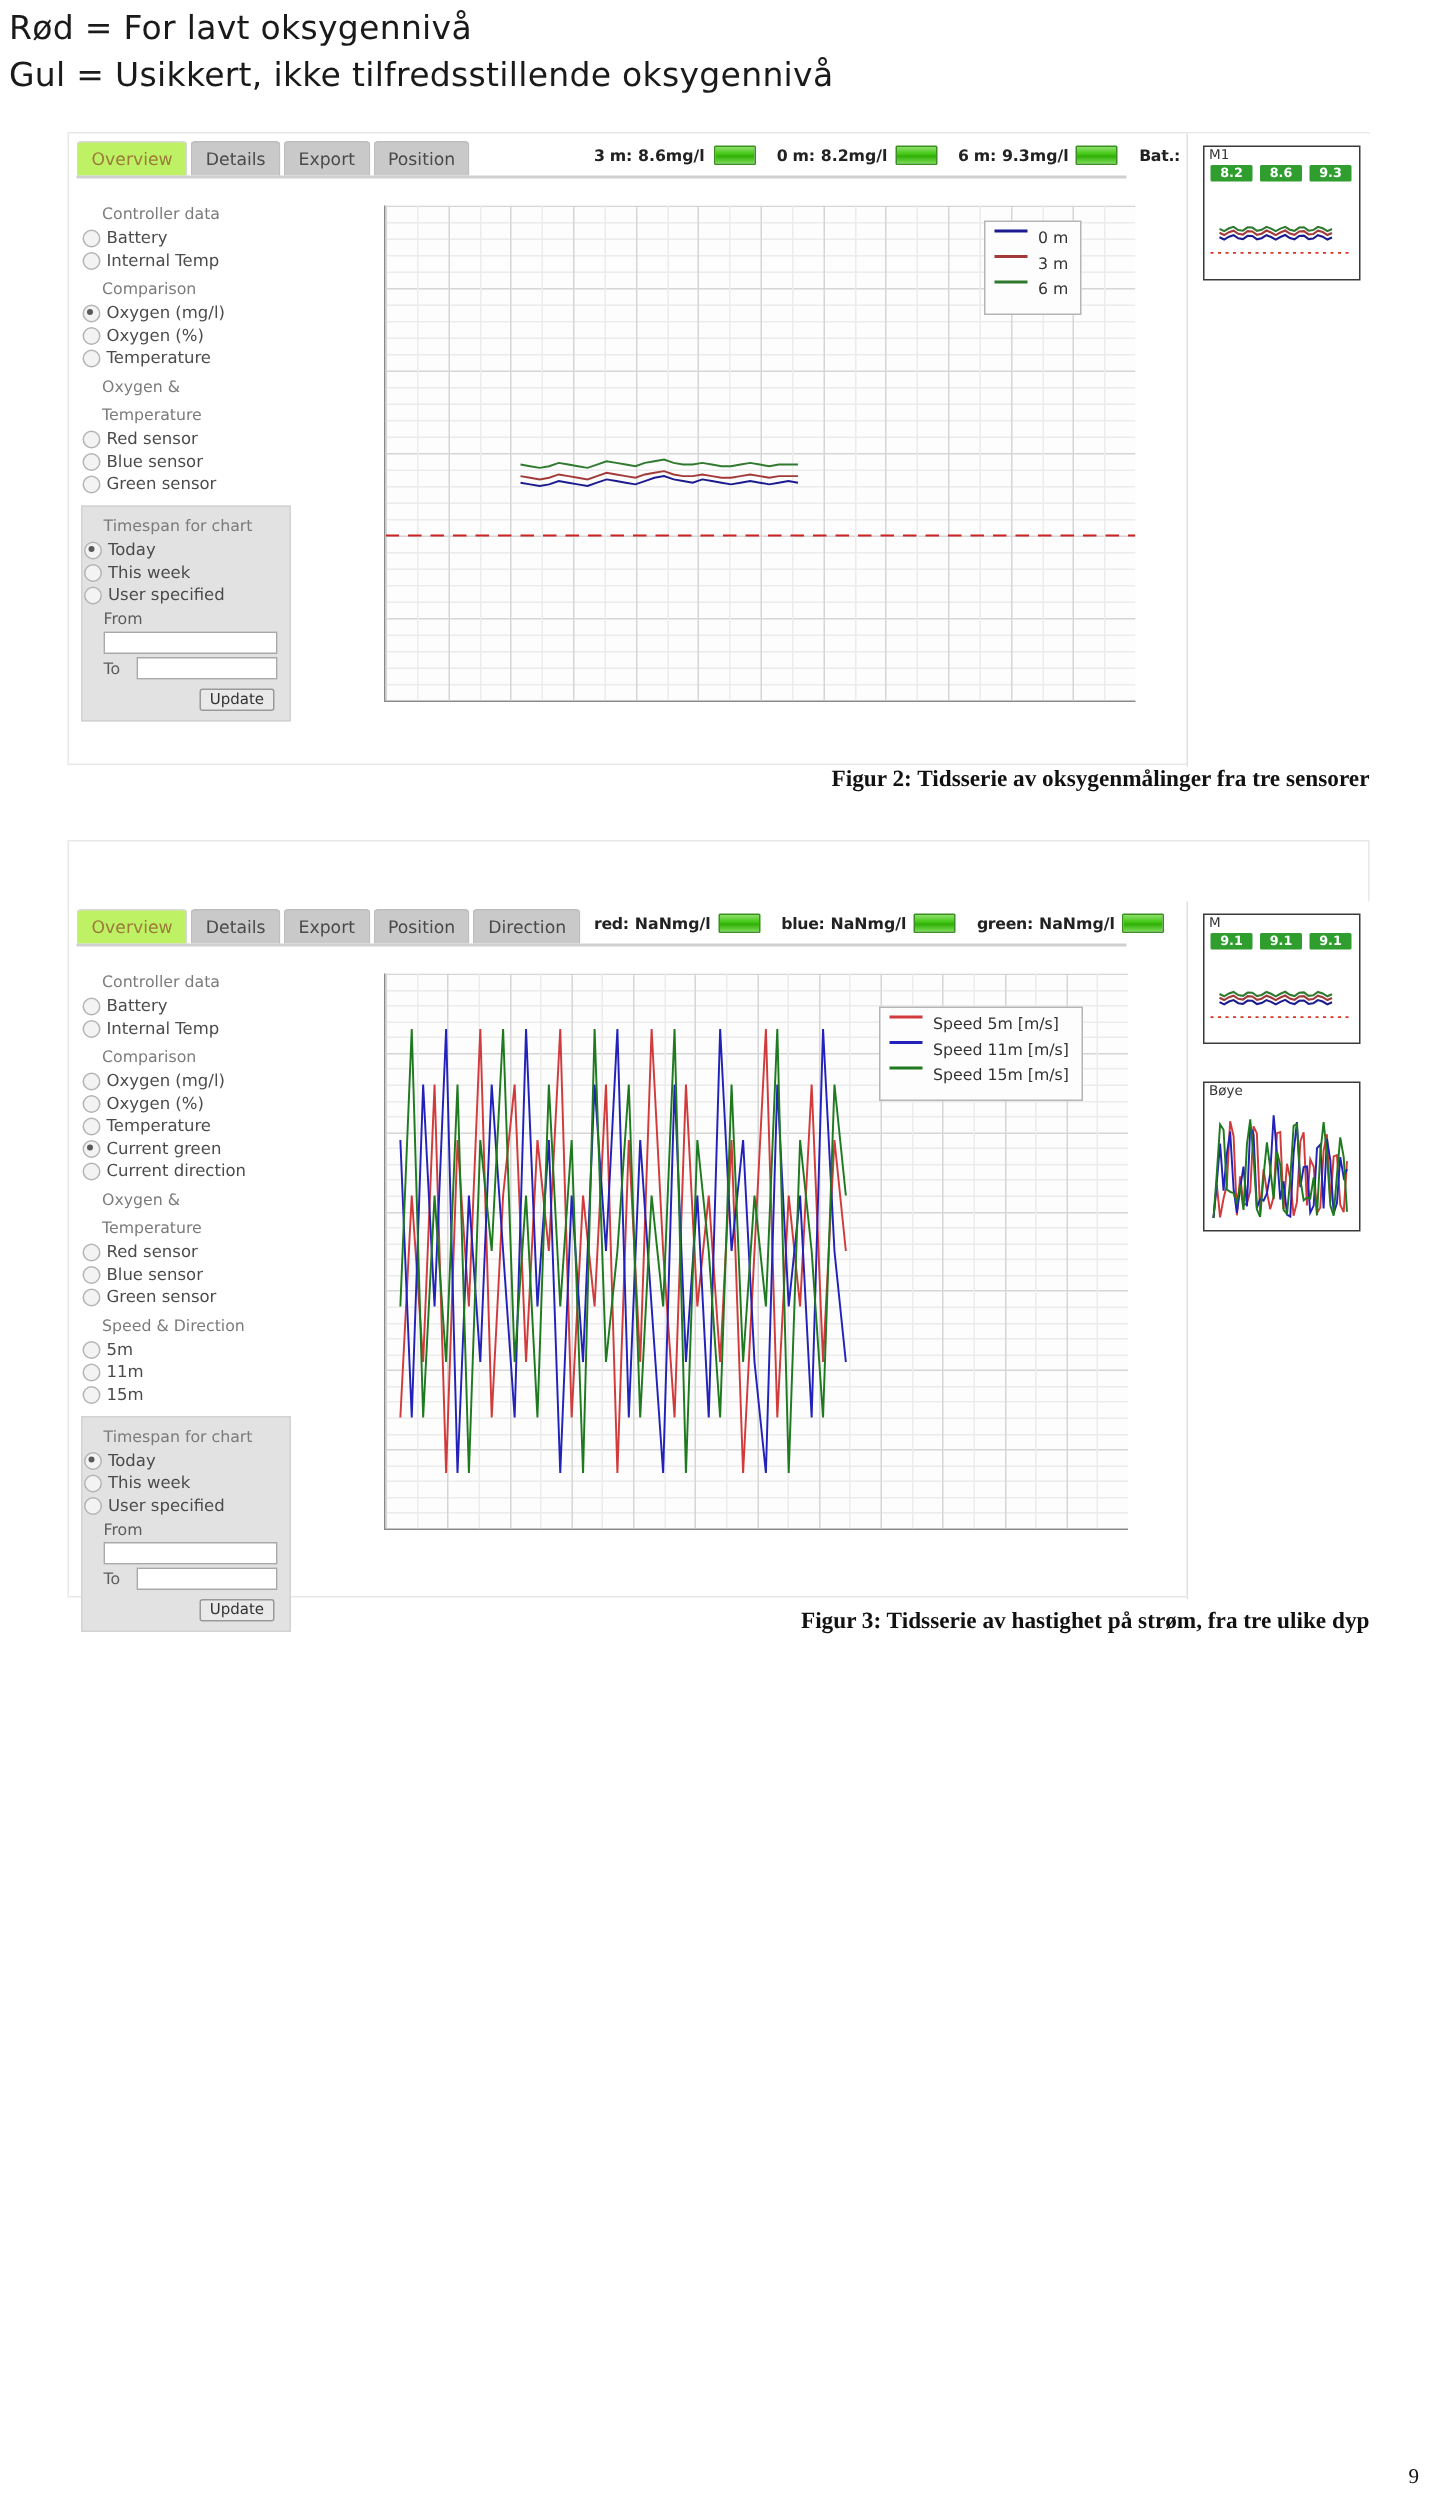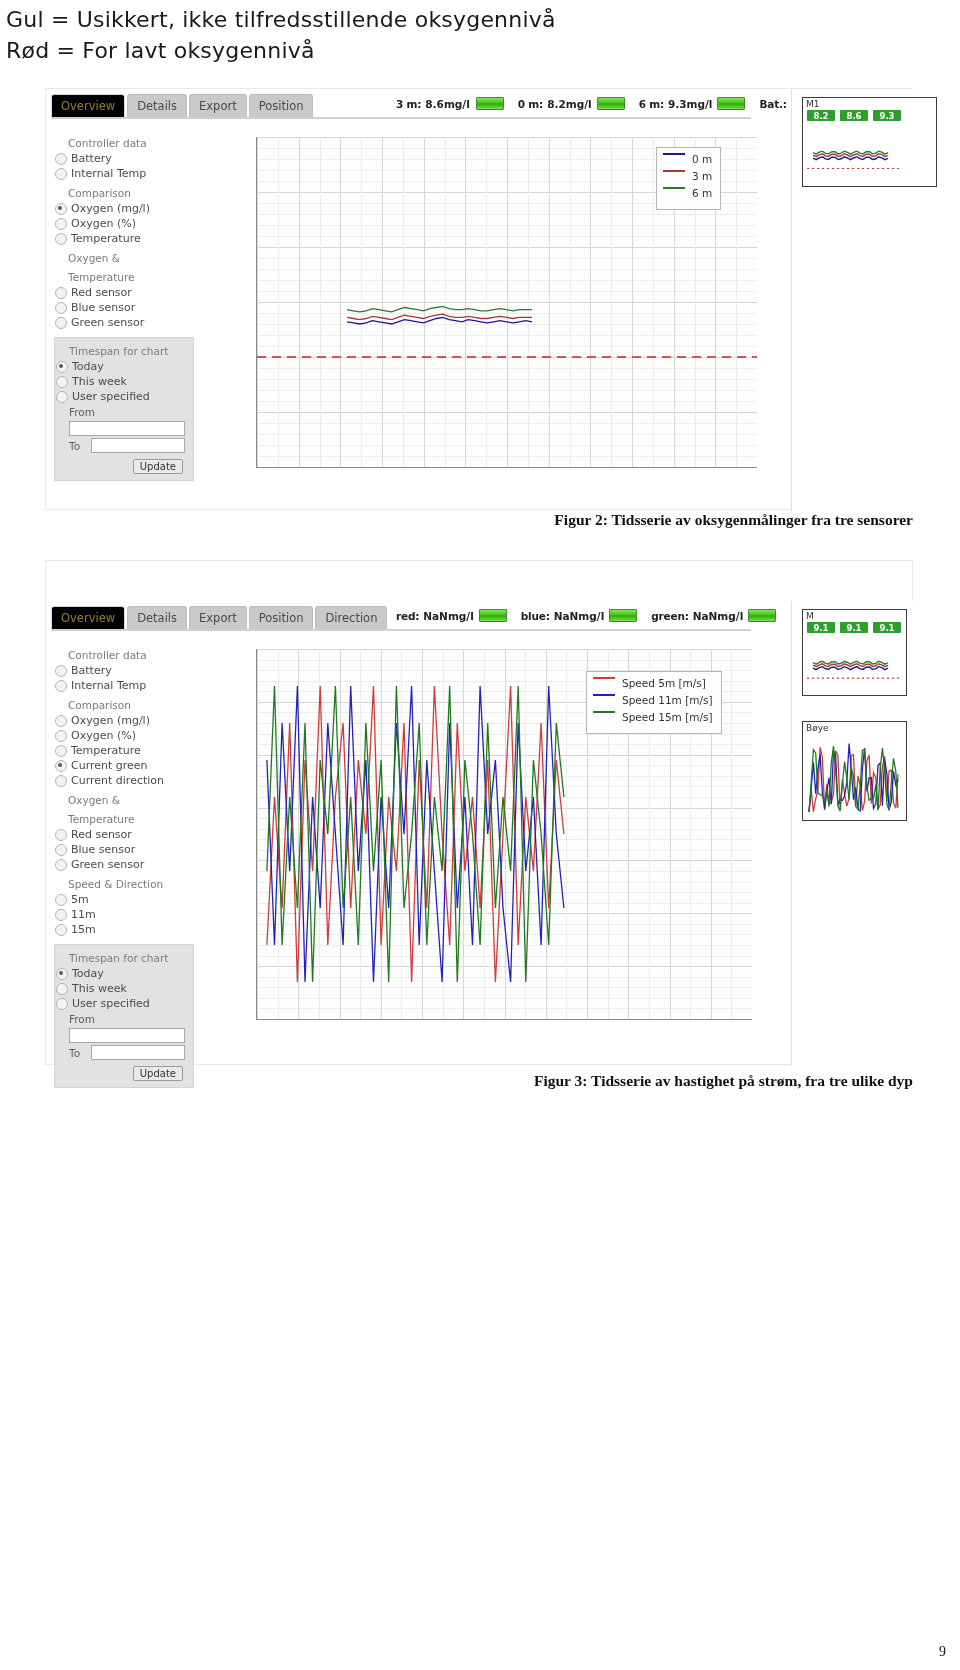--- a/index.html
+++ b/index.html
@@ -6,21 +6,21 @@
   body{width:960px;height:1670px;font-family:"Liberation Sans",sans-serif;color:#000;position:relative;overflow:hidden;}
 
   
   .legend-text{position:absolute;left:6px;top:4px;width:940px;}
   .legend-text .ln{font-size:22px;line-height:31px;color:#1a1a1a;letter-spacing:.2px;font-family:"DejaVu Sans",sans-serif;}
 
   
   .app{position:absolute;background:#ffffff;border:1px solid #e8e8e8;box-sizing:border-box;}
   .tabs{position:absolute;display:flex;align-items:flex-end;height:22px;}
   .tab{font-size:11.5px;line-height:12px;padding:5px 9px 5px 9px;background:#c9c9c9;color:#4a4a4a;border:1px solid #bdbdbd;border-bottom:none;margin-right:2px;border-radius:3px 3px 0 0;font-family:"DejaVu Sans",sans-serif;white-space:nowrap;}
-  .tab.active{background:#000000;color:#9c7b3a;border-color:#d8d8d8;}
+  .tab.active{background:#bef264;color:#9c7b3a;border-color:#d8d8d8;}
   .tabstrip-underline{position:absolute;height:2px;background:#d0d0d0;}
 
   
   .status{position:absolute;display:flex;align-items:center;font-size:10.5px;font-family:"DejaVu Sans",sans-serif;color:#222;white-space:nowrap;}
   .status .item{display:flex;align-items:center;margin-right:14px;}
   .status .item .lbl{margin-right:4px;font-weight:bold;letter-spacing:-.2px;}
   .chip{width:26px;height:11px;border:1px solid #3a8f20;border-radius:1px;
         background:linear-gradient(to bottom,#8ce06a 0%,#3fc511 45%,#2fae06 55%,#7add55 100%);}
   .batt{width:28px;height:11px;position:relative;border:1px solid #3a8f20;border-radius:1px;
         background:linear-gradient(to bottom,#8ce06a 0%,#3fc511 45%,#2fae06 55%,#7add55 100%);}
@@ -62,22 +62,22 @@
 
   
   .caption{position:absolute;font-family:"Liberation Serif",serif;font-weight:bold;font-size:15.5px;color:#111;text-align:right;}
 
   .pageno{position:absolute;right:14px;bottom:10px;font-family:"Liberation Serif",serif;font-size:14px;color:#111;}
 </style>
 </head>
 <body>
 
 <div class="legend-text">
+  <div class="ln">Rød = For lavt oksygennivå</div>
   <div class="ln">Gul = Usikkert, ikke tilfredsstillende oksygennivå</div>
-  <div class="ln">Rød = For lavt oksygennivå</div>
 </div>
 
 <div class="app" id="app1" style="left:45px;top:88px;width:868px;height:422px;">
   <div class="tabs" style="left:5px;top:6px;">
       <div class="tab active">Overview</div>
       <div class="tab">Details</div>
       <div class="tab">Export</div>
       <div class="tab">Position</div>
     </div>
   <div class="tabstrip-underline" style="left:5px;top:28px;width:700px;"></div>
@@ -260,21 +260,21 @@
           <span>3 m</span>
         </div>
         <div class="row">
           <span class="swatch" style="border-top-color: rgb(47, 122, 47);"></span>
           <span>6 m</span>
         </div>
       </div>
   </div>
 
   <div class="rightcol" style="left:745px;top:0;width:123px;height:422px;">
-    <div class="thumb" style="left:10px;top:8px;width:103px;height:88px;padding-left:30px;">
+    <div class="thumb" style="left:10px;top:8px;width:103px;height:88px;">
         <div class="tlabel">M1</div>
         <div class="badge" style="left: 4px; width: 28px;">8.2</div>
         <div class="badge" style="left: 37px; width: 28px;">8.6</div>
         <div class="badge" style="left: 70px; width: 28px;">9.3</div>
         <svg width="101" height="86" style="position: absolute; left: 0px; top: 0px;">
           <polyline points="10.0,60.2 13.1,61.7 16.3,59.8 19.4,58.8 22.5,60.9 25.6,61.4 28.8,59.2 31.9,59.3 35.0,61.5 38.1,60.8 41.3,58.8 44.4,60.0 47.5,61.7 50.6,60.0 53.8,58.7 56.9,60.7 60.0,61.5 63.1,59.3 66.3,59.1 69.4,61.4 72.5,61.0 75.6,58.8 78.8,59.8 81.9,61.7 85.0,60.3" fill="none" stroke="#1b1b8f" stroke-width="1.4"></polyline>
           <polyline points="10.0,57.2 13.1,58.7 16.3,56.8 19.4,55.8 22.5,57.9 25.6,58.4 28.8,56.1 31.9,56.3 35.0,58.5 38.1,57.8 41.3,55.7 44.4,57.0 47.5,58.7 50.6,57.0 53.8,55.7 56.9,57.7 60.0,58.5 63.1,56.3 66.3,56.1 69.4,58.3 72.5,58.0 75.6,55.8 78.8,56.7 81.9,58.7 85.0,57.3" fill="none" stroke="#a33a3a" stroke-width="1.4"></polyline>
           <polyline points="10.0,54.6 13.1,56.1 16.3,54.2 19.4,53.2 22.5,55.4 25.6,55.8 28.8,53.6 31.9,53.7 35.0,55.9 38.1,55.2 41.3,53.2 44.4,54.4 47.5,56.1 50.6,54.4 53.8,53.2 56.9,55.1 60.0,55.9 63.1,53.7 66.3,53.5 69.4,55.8 72.5,55.4 75.6,53.2 78.8,54.2 81.9,56.1 85.0,54.7" fill="none" stroke="#2f7a2f" stroke-width="1.4"></polyline>
           <line x1="4" x2="97" y1="70.52" y2="70.52" stroke="#dd3322" stroke-width="1.2" stroke-dasharray="2,3"></line>
         </svg>

